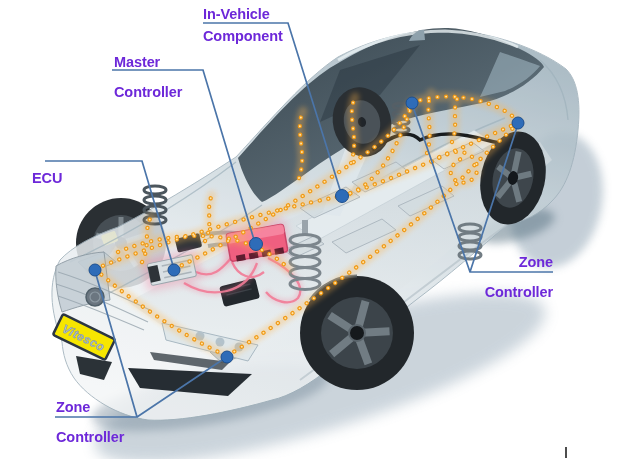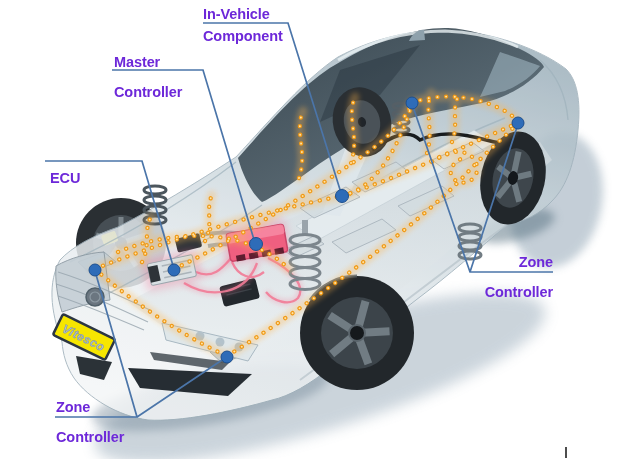--- a/index.html
+++ b/index.html
@@ -339,21 +339,21 @@
     <circle class="node" cx="518" cy="123" r="6"></circle>
   </g>
 </svg>
 
 <div class="lbl" style="left:203px;top:7px">In-Vehicle</div>
 <div class="lbl" style="left:203px;top:29px">Component</div>
 
 <div class="lbl" style="left:114px;top:55px">Master</div>
 <div class="lbl" style="left:114px;top:85px">Controller</div>
 
-<div class="lbl" style="left:50px;top:171px">ECU</div>
+<div class="lbl" style="left:32px;top:171px">ECU</div>
 
 <div class="lbl" style="left:56px;top:400px">Zone</div>
 <div class="lbl" style="left:56px;top:430px">Controller</div>
 
 <div class="lbl right" style="right:77px;top:255px">Zone</div>
 <div class="lbl right" style="right:77px;top:285px">Controller</div>
 
 <div id="caret"></div>
 
 </div>

